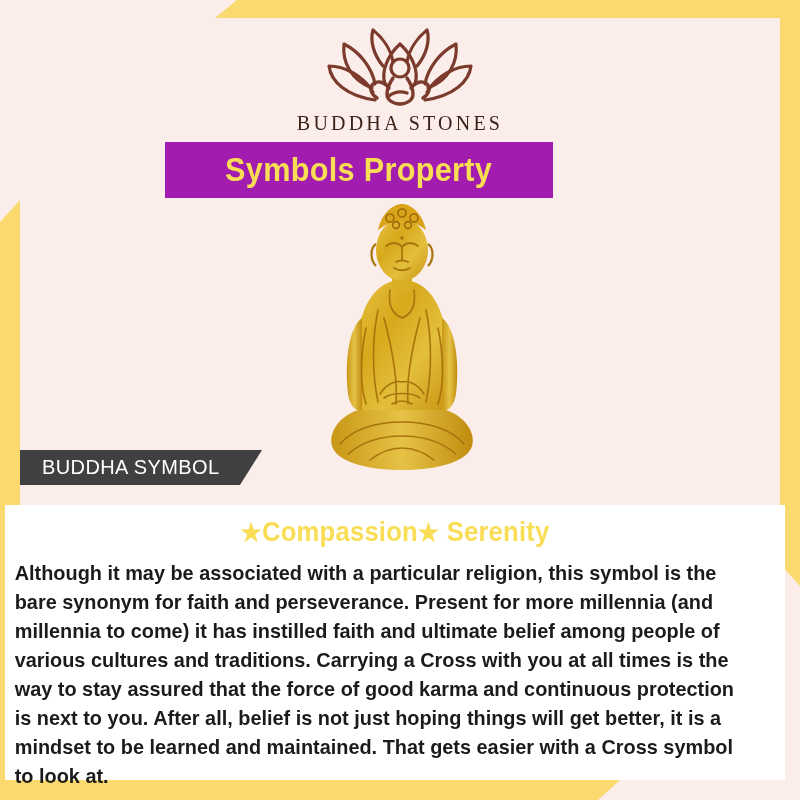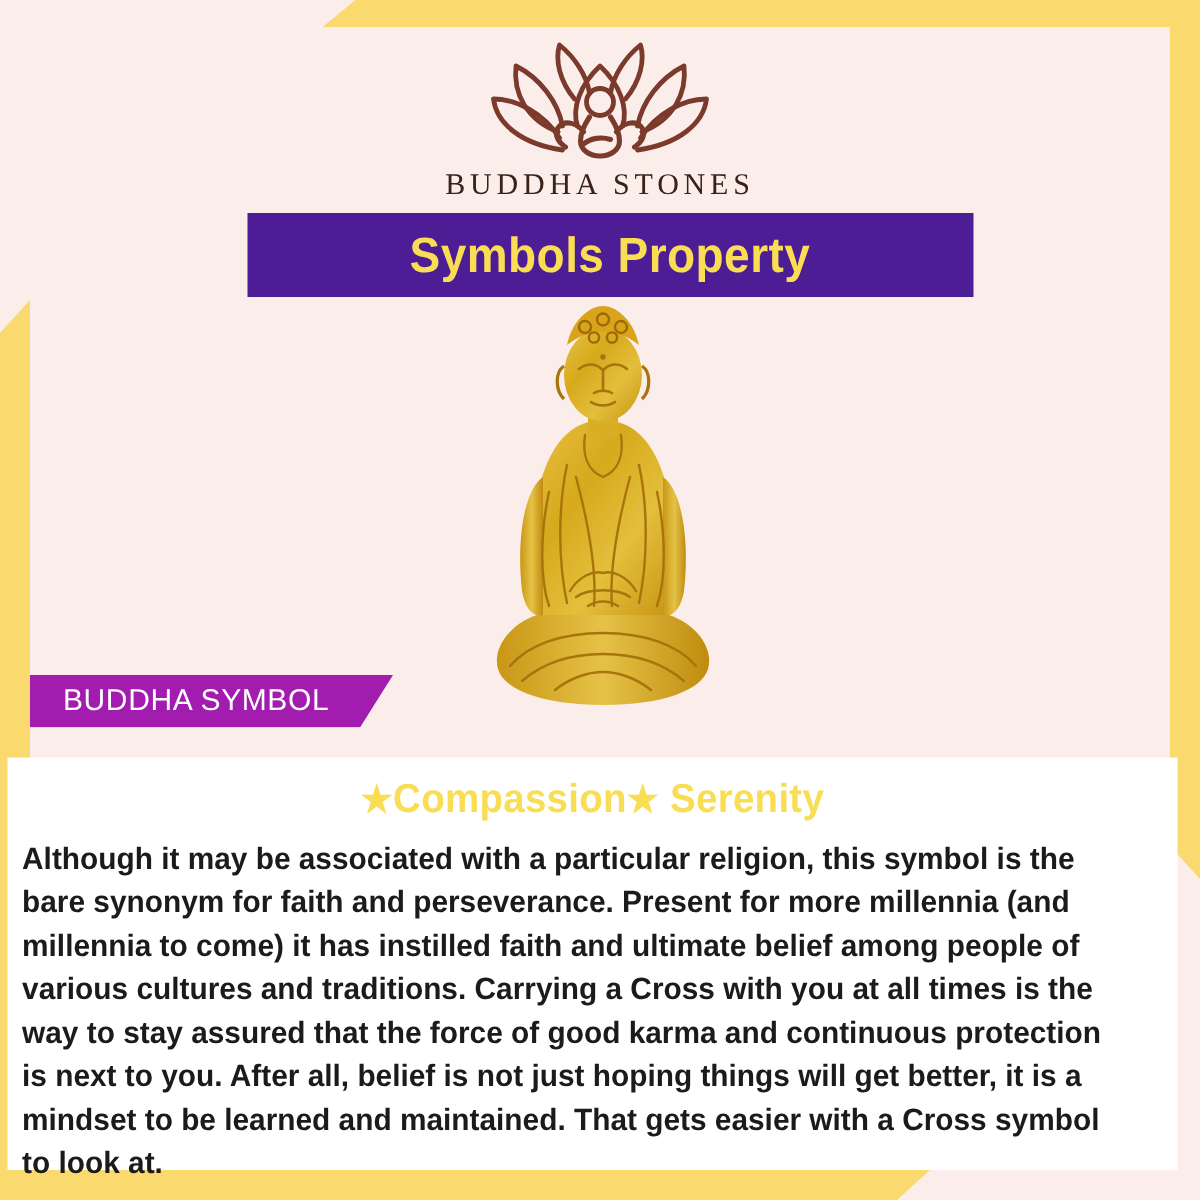--- a/index.html
+++ b/index.html
@@ -81,23 +81,23 @@
     letter-spacing: 3.2px;
     color: #3a2218;
     font-weight: 400;
   }
 
   
   .title-banner {
     position: absolute;
     left: 165px;
     top: 142px;
-    width: 484px;
+    width: 388px;
     height: 56px;
-    background: #4c1d95;
+    background: #a21caf;
     display: flex;
     align-items: center;
     justify-content: center;
   }
   .title-text {
     font-family: "Liberation Sans Narrow", "Liberation Sans", sans-serif;
     font-size: 33px;
     font-weight: bold;
     color: #f8dd55;
     letter-spacing: 0.3px;
@@ -119,21 +119,21 @@
     height: 290px;
   }
 
   
   .symbol-tag {
     position: absolute;
     left: 20px;
     top: 450px;
     width: 242px;
     height: 35px;
-    background: #a21caf;
+    background: #404040;
     clip-path: polygon(0 0, 100% 0, calc(100% - 22px) 100%, 0 100%);
     display: flex;
     align-items: center;
   }
   .symbol-tag-label {
     margin-left: 22px;
     color: #ffffff;
     font-size: 20px;
     letter-spacing: 0.4px;
     font-weight: 400;

